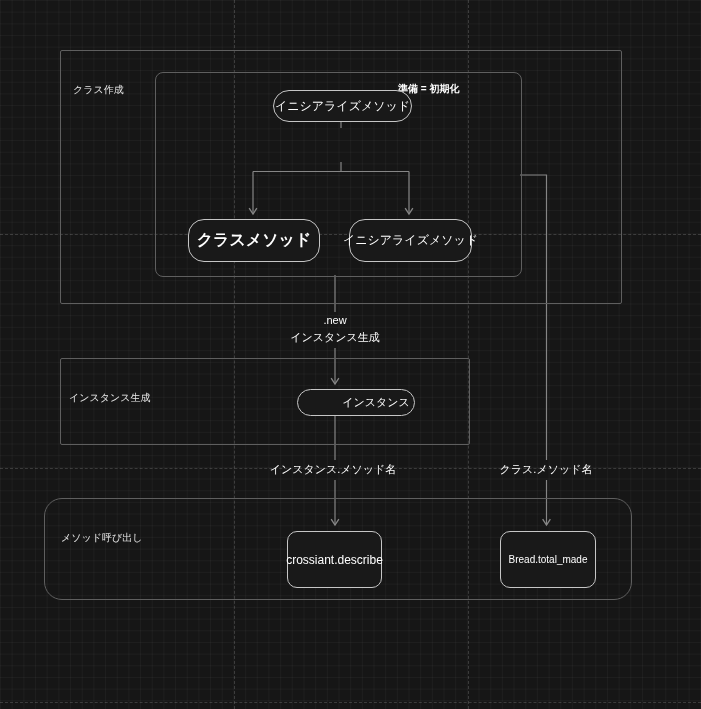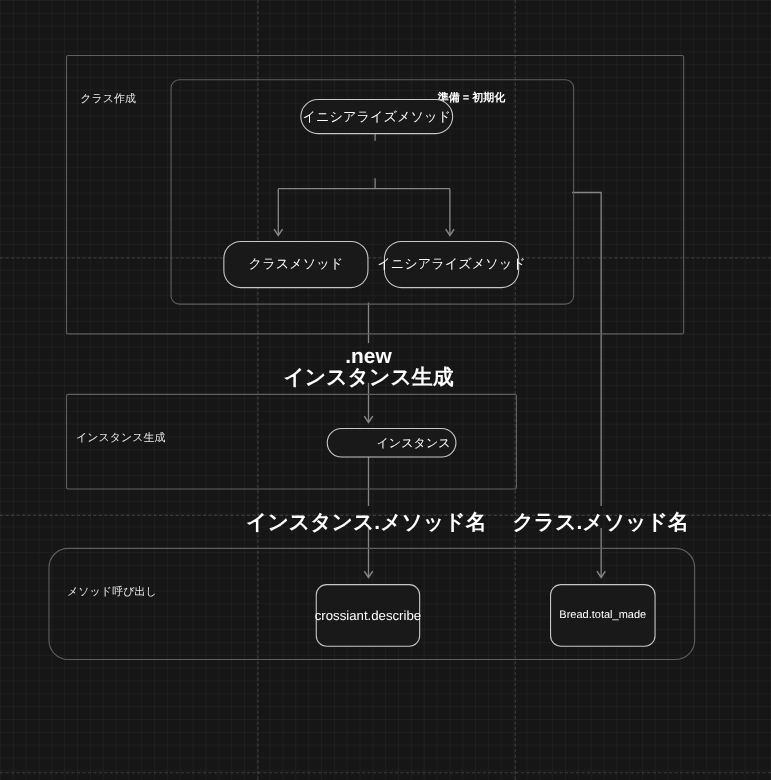--- a/index.html
+++ b/index.html
@@ -58,30 +58,30 @@
     z-index: 3;
   }
   .note {
     position: absolute;
     color: #ffffff; font-weight: bold; font-size: 10px;
     white-space: nowrap; z-index: 3;
   }
   .flow-label {
     position: absolute;
     transform: translateX(-50%);
-    color: #ffffff; font-weight: bold; font-size: 19px;
+    color: #ffffff; font-weight: normal; font-size: 11px;
     white-space: nowrap; z-index: 3;
   }
   
   #frame-class-creation { left: 60px; top: 50px; width: 560px; height: 252px; }
   #group-initialize { left: 155px; top: 72px; width: 365px; height: 203px; }
   #note-prep { left: 398px; top: 82px; }
   #node-initialize { left: 273px; top: 90px; width: 137px; height: 30px; font-size: 12px; }
   #note-vars { left: 241px; top: 127px; width: 200px; text-align: center; line-height: 11px; }
-  #node-class-method { left: 203px; top: 219px; width: 130px; height: 41px; font-size: 12px; }
+  #node-class-method { left: 188px; top: 219px; width: 130px; height: 41px; font-size: 16px; font-weight: bold; }
   #node-instance-method { left: 349px; top: 219px; width: 121px; height: 41px; font-size: 12px; }
   #label-new { left: 335px; top: 314px; }
   #label-instance-creation { left: 335px; top: 330px; }
   #frame-instance-creation { left: 60px; top: 358px; width: 408px; height: 85px; }
   #frame-instance-creation .frame-label { left: 8px; }
   #node-instance { left: 297px; top: 389px; width: 76px; height: 25px; font-size: 11px; padding-left: 40px; }
   #label-instance-call { left: 333px; top: 462px; }
   #label-class-call { left: 546px; top: 462px; }
   #frame-method-call { left: 44px; top: 498px; width: 586px; height: 100px; border-radius: 18px; }
   #frame-method-call .frame-label { left: 16px; }

